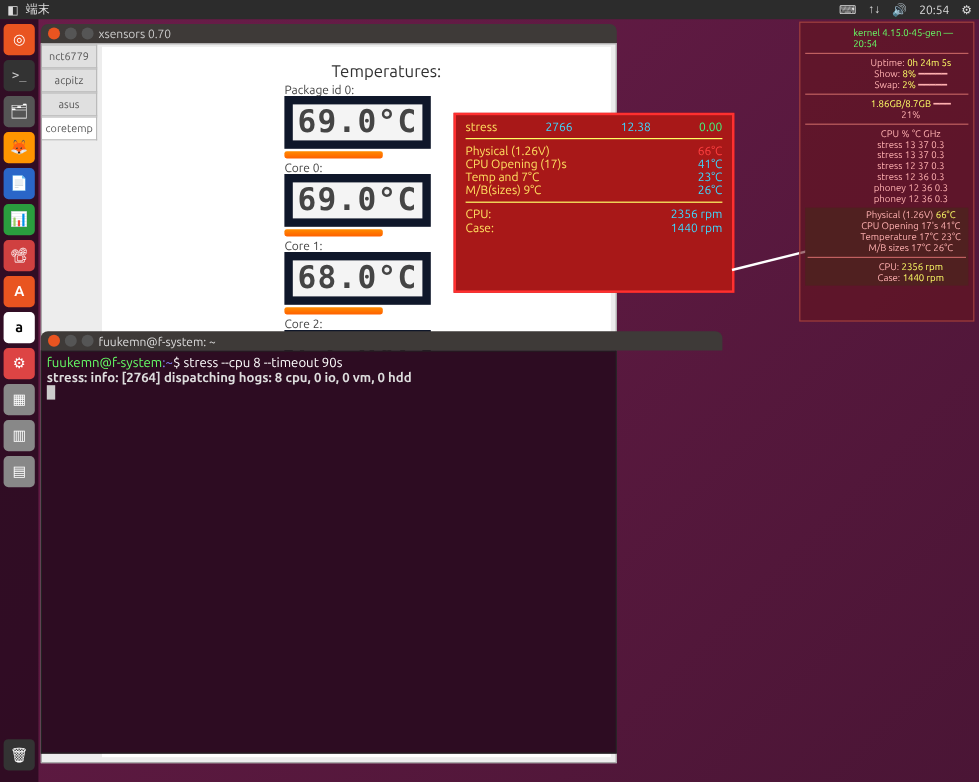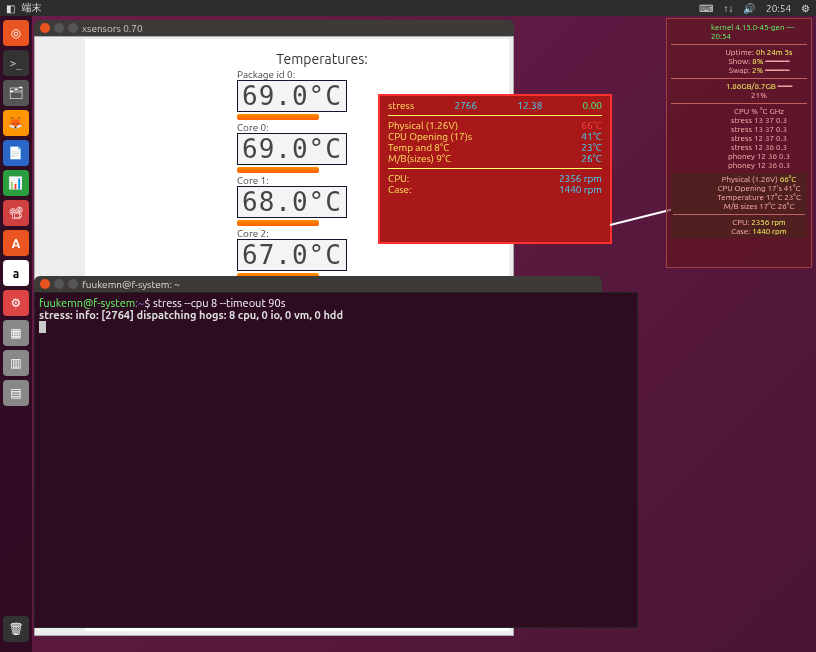--- a/index.html
+++ b/index.html
@@ -63,22 +63,22 @@
 .xs-tabs { position:absolute; top:0; left:0; width:46px; }
 .xs-tab { font-size:9px; padding:4px 3px; background:#e0e0e0; border:1px solid #bbb; border-left:none; color:#555; cursor:pointer; text-align:center; }
 .xs-tab.active { background:#fff; }
 .xs-content { position:absolute; left:50px; top:2px; right:4px; bottom:4px; background:#fff; padding:12px; }
 .temps-heading { font-size:14px; color:#333; text-align:center; margin-bottom:2px; }
 .temp-row { margin-bottom:2px; }
 .temp-label { font-size:10px; color:#444; }
 .lcd {
   font-family: monospace; font-size: 26px; color: #454545;
   letter-spacing: 1px; display:inline-block; padding:0 4px;
-  background:#f4f4f4; border:1px solid #0f172a;
-  font-weight: normal;
+  background:#f4f4f4; border:7px solid #0f172a;
+  font-weight: bold;
 }
 .bar { height:6px; background: linear-gradient(#ff8c00,#ff6000); width:82px; margin-top:2px; border-radius:2px; }
 
 
 .redpanel {
   position: absolute; top: 94px; left: 378px; width: 234px; height: 150px;
   background: #a81818; border: 2px solid #ff3030;
   color: #ffcc00; font-family: monospace; font-size: 10px;
   padding: 4px 8px;
 }
@@ -108,21 +108,21 @@
   background:#fff; transform: rotate(-14deg); transform-origin:left center;
 }
 
 
 .terminal-title {
   position:absolute; top:276px; left:34px; width:568px; height:16px;
   background:#3e3a38; color:#ddd; font-size:10px; display:flex; align-items:center; padding:0 6px; gap:4px;
   border-radius:6px 6px 0 0;
 }
 .terminal-body {
-  position:absolute; top:292px; left:34px; width:604px; height:336px;
+  position:absolute; top:292px; left:34px; width:480px; height:336px;
   background:#2d0c22; color:#eee; font-family:monospace; font-size:11px;
   padding:4px; border:1px solid #222;
 }
 .term-prompt .user { color:#6f6; }
 .term-prompt .path { color:#88f; }
 .term-prompt .cmd { color:#fff; }
 .term-out { color:#ddd;font-weight:bold; }
 .term-cursor { display:inline-block; width:7px; height:12px; background:#ccc; }
 </style>
 </head>
@@ -159,20 +159,26 @@
   <div class="li trash">🗑</div>
 </div>
 
 <div class="xsensors-title">
   <span class="win-btn btn-close"></span>
   <span class="win-btn btn-min"></span>
   <span class="win-btn btn-max"></span>
   <span>xsensors 0.70</span>
 </div>
 <div class="xsensors-body">
+  <div class="xs-tabs">
+    <div class="xs-tab">nct6779</div>
+    <div class="xs-tab">acpitz</div>
+    <div class="xs-tab">asus</div>
+    <div class="xs-tab active">coretemp</div>
+  </div>
   <div class="xs-content">
     <div style="width:170px; margin-left:140px;">
       <div class="temps-heading">Temperatures:</div>
       <div class="temp-row"><div class="temp-label">Package id 0:</div><div class="lcd">69.0°C</div><div class="bar"></div></div>
       <div class="temp-row"><div class="temp-label">Core 0:</div><div class="lcd">69.0°C</div><div class="bar"></div></div>
       <div class="temp-row"><div class="temp-label">Core 1:</div><div class="lcd">68.0°C</div><div class="bar"></div></div>
       <div class="temp-row"><div class="temp-label">Core 2:</div><div class="lcd">67.0°C</div><div class="bar"></div></div>
       <div class="temp-row"><div class="temp-label">Core 3:</div><div class="lcd">65.0°C</div><div class="bar"></div></div>
     </div>
   </div>
@@ -188,21 +194,21 @@
   <div class="rp-hr"></div>
   <div class="rp-line">
       <span class="v-yellow">Physical (1.26V)</span>
       <span class="v-red">66°C</span>
     </div>
   <div class="rp-line">
       <span class="v-yellow">CPU Opening (17)s</span>
       <span class="v-blue">41°C</span>
     </div>
   <div class="rp-line">
-      <span class="v-yellow">Temp and 8°C</span>
+      <span class="v-yellow">Temp and 7°C</span>
       <span class="v-blue">23°C</span>
     </div>
   <div class="rp-line">
       <span class="v-yellow">M/B(sizes) 9°C</span>
       <span class="v-blue">26°C</span>
     </div>
   <div class="rp-hr"></div>
   <div class="rp-line">
       <span class="v-yellow">CPU:</span>
       <span class="v-blue">2356 rpm</span>

